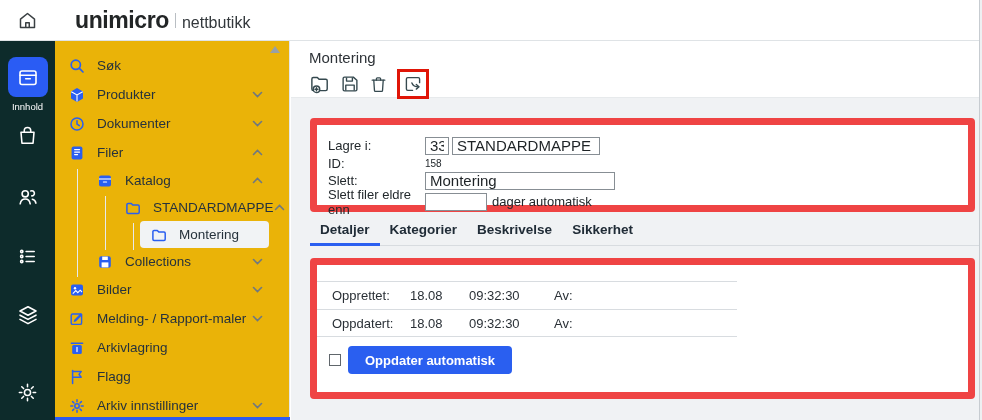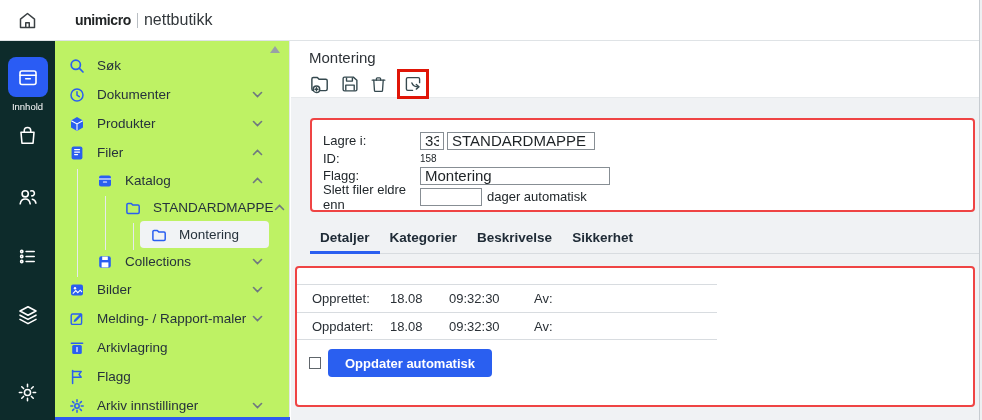--- a/index.html
+++ b/index.html
@@ -6,37 +6,37 @@
   html,body { width:982px; height:420px; overflow:hidden; background:#eef0f2;
               font-family:"Liberation Sans", sans-serif; }
   .app { position:absolute; left:0; top:0; width:979px; height:420px; background:#fff; }
   .win-edge { position:absolute; left:979px; top:0; width:1px; height:420px; background:#c7ccd1; }
 
   
   .topbar { position:absolute; left:0; top:0; width:979px; height:41px; background:#fff;
             border-bottom:1px solid #dfe3e6; display:flex; align-items:center; z-index:6; }
   .home-btn { margin-left:17px; display:flex; align-items:center; cursor:pointer; }
   .brand { margin-left:37px; display:flex; align-items:baseline; }
-  .brand-name { font-size:14px; font-weight:bold; color:#222526; letter-spacing:-0.4px; }
+  .brand-name { font-size:23px; font-weight:bold; color:#222526; letter-spacing:-0.4px; }
   .brand-sep { width:1px; height:15px; background:#b9bec3; margin:0 6px; align-self:center; }
   .brand-suffix { font-size:16px; color:#33383c; }
 
   
   .rail { position:absolute; left:0; top:41px; width:55px; height:379px; background:#0d2b2b;
           display:flex; flex-direction:column; align-items:center; }
   .rail-tile { margin-top:16px; width:40px; height:40px; border-radius:8px; background:#2a5cf4;
                display:flex; align-items:center; justify-content:center; cursor:pointer; }
   .rail-label { margin-top:4px; font-size:9.5px; color:#fff; }
   .rail-ic { cursor:pointer; display:flex; }
   .rail-ic.bag { margin-top:12px; } .rail-ic.users { margin-top:38px; }
   .rail-ic.list { margin-top:36px; } .rail-ic.layers { margin-top:35px; }
   .rail-ic.gear { margin-top:54px; }
 
   
-  .sidenav { position:absolute; left:55px; top:41px; width:235px; height:379px; background:#bef264;
+  .sidenav { position:absolute; left:55px; top:41px; width:235px; height:379px; background:#eab308;
              border-right:1px solid #e3e6e9; padding-top:10px; overflow:hidden; }
   .guide { position:absolute; width:1px; background:#e7eaed; }
   .g1 { left:22px; top:128px; height:108px; } .g2 { left:50px; top:155px; height:54px; }
   .g3 { left:78px; top:182px; height:27px; }
   .nav-item { display:flex; align-items:center; height:29px; padding-left:14px; cursor:pointer;
               position:relative; }
   .nav-item.sub { height:27px; }
   .nav-item.lvl1 { padding-left:42px;align-items:center; } .nav-item.lvl2 { padding-left:70px; }
   .nav-item.lvl3 { padding-left:96px; }
   .nav-item.selected { margin-left:85px; padding-left:11px; margin-right:20px;
@@ -52,40 +52,40 @@
 
   
   .main { position:absolute; left:291px; top:41px; width:688px; height:379px; background:#f0f2f4; }
   .main-header { height:57px; background:#fff; border-bottom:1px solid #e7eaec; padding-left:18px; }
   .page-title { font-size:15px; color:#2e3338; padding-top:8px; }
   .toolbar { display:flex; align-items:center; margin-top:3px; }
   .tool-btn { display:flex; align-items:center; justify-content:center; cursor:pointer;
               margin-right:7px; }
   .red-box { display:inline-flex; border:3px solid #e01507; padding:1px 2px; margin-left:1px; }
 
-  .card { background:#fff; border:2px solid #ef4444; border-radius:4px; }
+  .card { background:#fff; border:7px solid #ef4444; border-radius:4px; }
   .form-card { margin:20px 4px 0 19px; width:665px; height:94px; padding:11px 0 0 11px; }
   .frow { display:flex; align-items:center; }
   .frow .flabel { width:97px; font-size:13px; color:#22282c; flex:0 0 97px; }
   .r1 { height:19px; } .r2 { height:14px; margin-top:1px; } .r3 { height:19px; margin-top:1px; }
   .r4 { height:19px; margin-top:2px; }
   .tinput { height:18px; border:1px solid #878e94; font-size:15px; padding:0 4px;
             font-family:"Liberation Sans", sans-serif; color:#1e2326; background:#fff; }
   .in-id { width:24px; } .in-folder { width:148px; margin-left:3px; }
   .in-name { width:190px; } .in-days { width:62px; }
   .fvalue { font-size:10px; color:#22282c; }
   .fsuffix { font-size:13px; color:#22282c; margin-left:5px; }
 
-  .tabs { margin-left:19px; margin-top:12px; display:flex; height:30px;
+  .tabs { margin-left:19px; margin-top:4px; display:flex; height:30px;
           border-bottom:1px solid #d8dce0; }
   .tab { padding:0 10px; font-size:13.5px; font-weight:bold; color:#202c37; display:flex;
          align-items:center; cursor:pointer; border-bottom:3px solid transparent; height:30px; }
   .tab.active { border-bottom-color:#2a5ff0; }
 
-  .detail-card { margin:12px 4px 0 4px; height:141px; overflow:hidden; }
+  .detail-card { margin:12px 4px 0 19px; height:141px; overflow:hidden; }
   .dtable { margin-top:16px; width:420px; }
   .drow { display:flex; align-items:center; height:28px; border-top:1px solid #d8dce0;
           font-size:13px; color:#2a3036; }
   .dtable .drow:last-child { border-bottom:1px solid #d8dce0; }
   .dc-label { padding-left:15px; width:93px; flex:0 0 93px; }
   .dc-date { width:59px; flex:0 0 59px; } .dc-time { width:85px; flex:0 0 85px; }
   .action-row { margin-top:9px; padding-left:12px; display:flex; align-items:center; }
   .cb { width:12px; height:12px; border:1px solid #60666b; background:#fff; appearance:none;
         cursor:pointer; margin:0; }
   .cb-label { font-size:13.3px; color:#23292e; margin-left:1px; white-space:nowrap; }
@@ -178,41 +178,41 @@
         <svg width="16" height="16" viewBox="0 0 16 16" fill="none" stroke="#2a5ff0" stroke-width="1.7" stroke-linecap="round">
           <circle cx="6.8" cy="6.8" r="4.6"></circle>
             <path d="M10.4 10.4 14 14"></path>
         </svg>
       </span>
       <span class="nlabel">Søk</span>
     </div>
 
     <div class="nav-item">
       <span class="nicon">
+        <svg width="16" height="16" viewBox="0 0 16 16">
+          <path d="M8 1.1 14 4.5v7L8 14.9 2 11.5v-7Z" fill="#2a5ff0"></path>
+          <path d="M2.3 4.7 8 7.9l5.7-3.2M8 7.9v6.6" stroke="#fff" stroke-width="1.1" fill="none"></path>
+        </svg>
+      </span>
+      <span class="nlabel">Produkter</span>
+      <span class="chev">
+        <svg width="11" height="7" viewBox="0 0 11 7" fill="none" stroke="#6f7880" stroke-width="1.6" stroke-linecap="round">
+            <path d="M1.5 1.5 5.5 5.5 9.5 1.5"></path>
+          </svg>
+      </span>
+    </div>
+
+    <div class="nav-item">
+      <span class="nicon">
         <svg width="16" height="16" viewBox="0 0 16 16" fill="none" stroke="#2a5ff0" stroke-width="1.5" stroke-linecap="round">
           <circle cx="8" cy="8" r="6"></circle>
             <path d="M8 4.8V8l2.3 1.6"></path>
         </svg>
       </span>
       <span class="nlabel">Dokumenter</span>
-      <span class="chev">
-        <svg width="11" height="7" viewBox="0 0 11 7" fill="none" stroke="#6f7880" stroke-width="1.6" stroke-linecap="round">
-            <path d="M1.5 1.5 5.5 5.5 9.5 1.5"></path>
-          </svg>
-      </span>
-    </div>
-
-    <div class="nav-item">
-      <span class="nicon">
-        <svg width="16" height="16" viewBox="0 0 16 16">
-          <path d="M8 1.1 14 4.5v7L8 14.9 2 11.5v-7Z" fill="#2a5ff0"></path>
-          <path d="M2.3 4.7 8 7.9l5.7-3.2M8 7.9v6.6" stroke="#fff" stroke-width="1.1" fill="none"></path>
-        </svg>
-      </span>
-      <span class="nlabel">Produkter</span>
       <span class="chev">
         <svg width="11" height="7" viewBox="0 0 11 7" fill="none" stroke="#6f7880" stroke-width="1.6" stroke-linecap="round">
             <path d="M1.5 1.5 5.5 5.5 9.5 1.5"></path>
           </svg>
       </span>
     </div>
 
     <div class="nav-item">
       <span class="nicon">
         <svg width="16" height="16" viewBox="0 0 16 16">
@@ -401,21 +401,21 @@
       <div class="frow r1">
         <span class="flabel">Lagre i:</span>
         <input class="tinput in-id" type="text" value="33" style="">
         <input class="tinput in-folder" type="text" value="STANDARDMAPPE" style="">
       </div>
       <div class="frow r2">
         <span class="flabel">ID:</span>
         <span class="fvalue">158</span>
       </div>
       <div class="frow r3">
-        <span class="flabel">Flagg:</span>
+        <span class="flabel">Slett:</span>
         <input class="tinput in-name" type="text" value="Montering" style="">
       </div>
       <div class="frow r4">
         <span class="flabel">Slett filer eldre enn</span>
         <input class="tinput in-days" type="text" value="" style="">
         <span class="fsuffix">dager automatisk</span>
       </div>
     </div>
 
     <div class="tabs">

